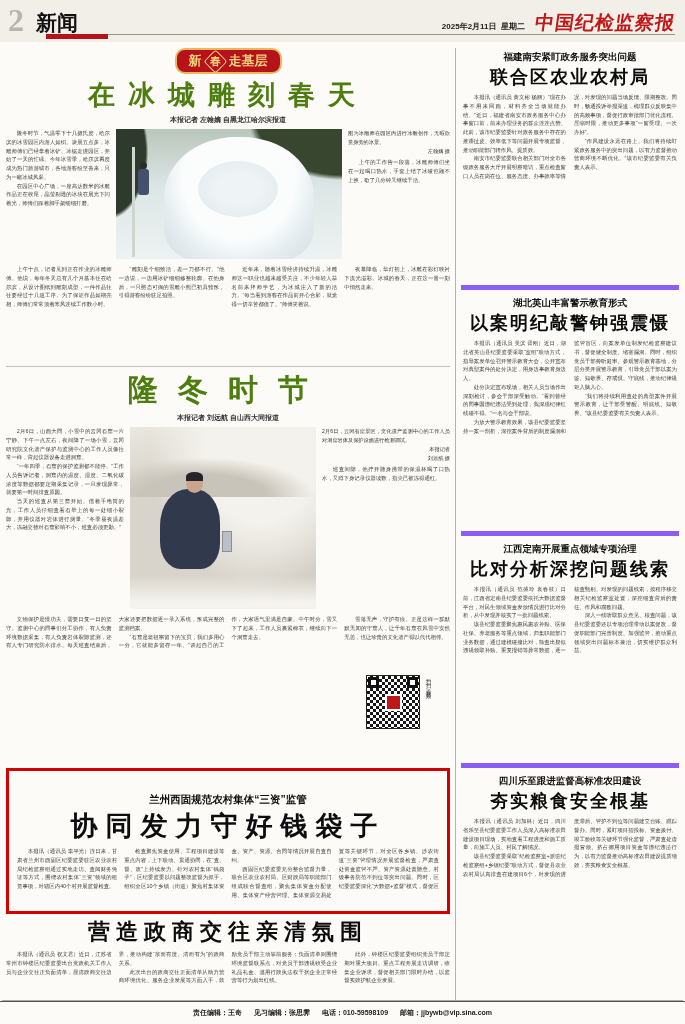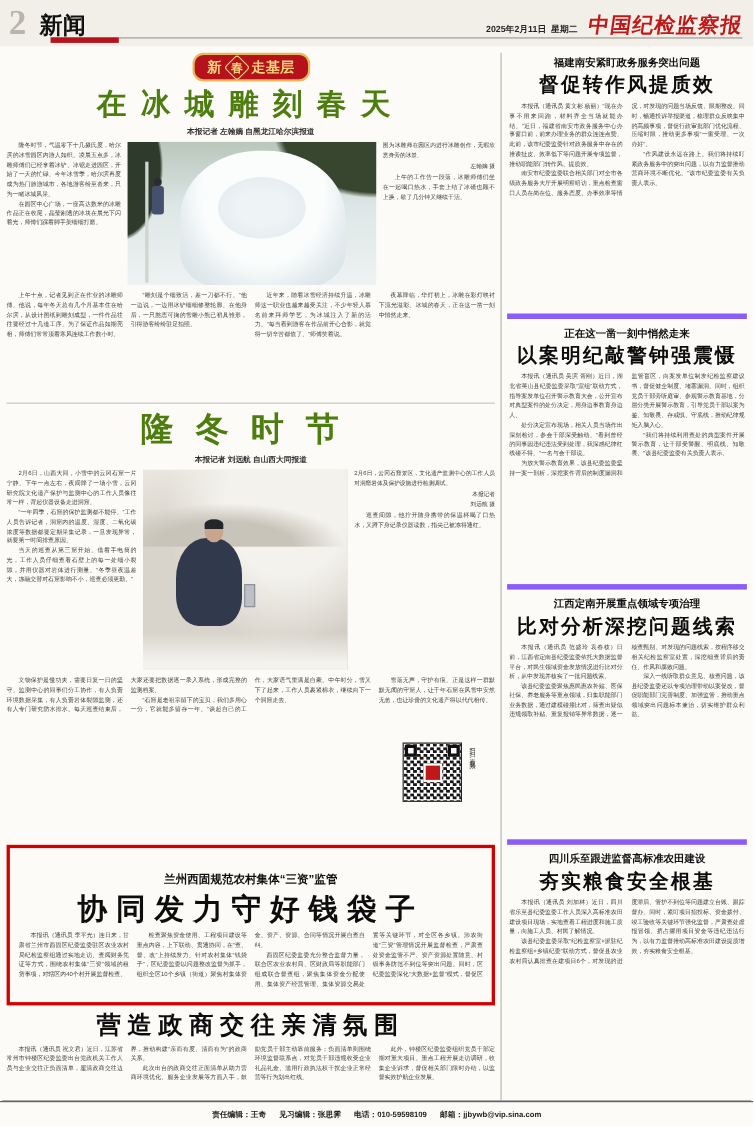--- a/index.html
+++ b/index.html
@@ -237,30 +237,30 @@
       </div>
 
     </div>
 
     <div class="vr"></div>
 
     <div class="rightcol">
 
       <div class="rart">
         <div class="kicker">福建南安紧盯政务服务突出问题</div>
-        <div class="h2r">督促转作风提质效</div>
+        <div class="h2r">联合区农业农村局</div>
         <div class="bodytext cols2 fixh-rA">
             <p>本报讯（通讯员 黄文彬 杨丽）“现在办事不用来回跑，材料齐全当场就能办结。”近日，福建省南安市政务服务中心办事窗口前，前来办理业务的群众连连点赞。此前，该市纪委监委针对政务服务中存在的推诿扯皮、效率低下等问题开展专项监督，推动职能部门转作风、提质效。</p>
             <p>南安市纪委监委联合相关部门对全市各级政务服务大厅开展明察暗访，重点检查窗口人员在岗在位、服务态度、办事效率等情况，对发现的问题当场反馈、限期整改。同时，畅通投诉举报渠道，梳理群众反映集中的高频事项，督促行政审批部门优化流程、压缩时限，推动更多事项“一窗受理、一次办好”。</p>
             <p>“作风建设永远在路上。我们将持续盯紧政务服务中的突出问题，以有力监督推动营商环境不断优化。”该市纪委监委有关负责人表示。</p>
           </div>
       </div>
 
       <div class="rart">
-        <div class="kicker">正在这一凿一刻中悄然走来</div>
+        <div class="kicker">湖北英山丰富警示教育形式</div>
         <div class="h2r">以案明纪敲警钟强震慑</div>
         <div class="bodytext cols2 fixh-rB">
             <p>本报讯（通讯员 吴滨 胥刚）近日，湖北省英山县纪委监委采取“室组”联动方式，指导案发单位召开警示教育大会，公开宣布对典型案件的处分决定，用身边事教育身边人。</p>
             <p>处分决定宣布现场，相关人员当场作出深刻检讨，参会干部深受触动。“看到曾经的同事因违纪违法受到处理，我深感纪律红线碰不得。”一名与会干部说。</p>
             <p>为放大警示教育效果，该县纪委监委坚持一案一剖析，深挖案件背后的制度漏洞和监管盲区，向案发单位制发纪检监察建议书，督促健全制度、堵塞漏洞。同时，组织党员干部旁听庭审、参观警示教育基地，分层分类开展警示教育，引导党员干部以案为鉴、知敬畏、存戒惧、守底线，推动纪律规矩入脑入心。</p>
             <p>“我们将持续利用查处的典型案件开展警示教育，让干部受警醒、明底线、知敬畏。”该县纪委监委有关负责人表示。</p>
           </div>
       </div>
 
       <div class="rart">

